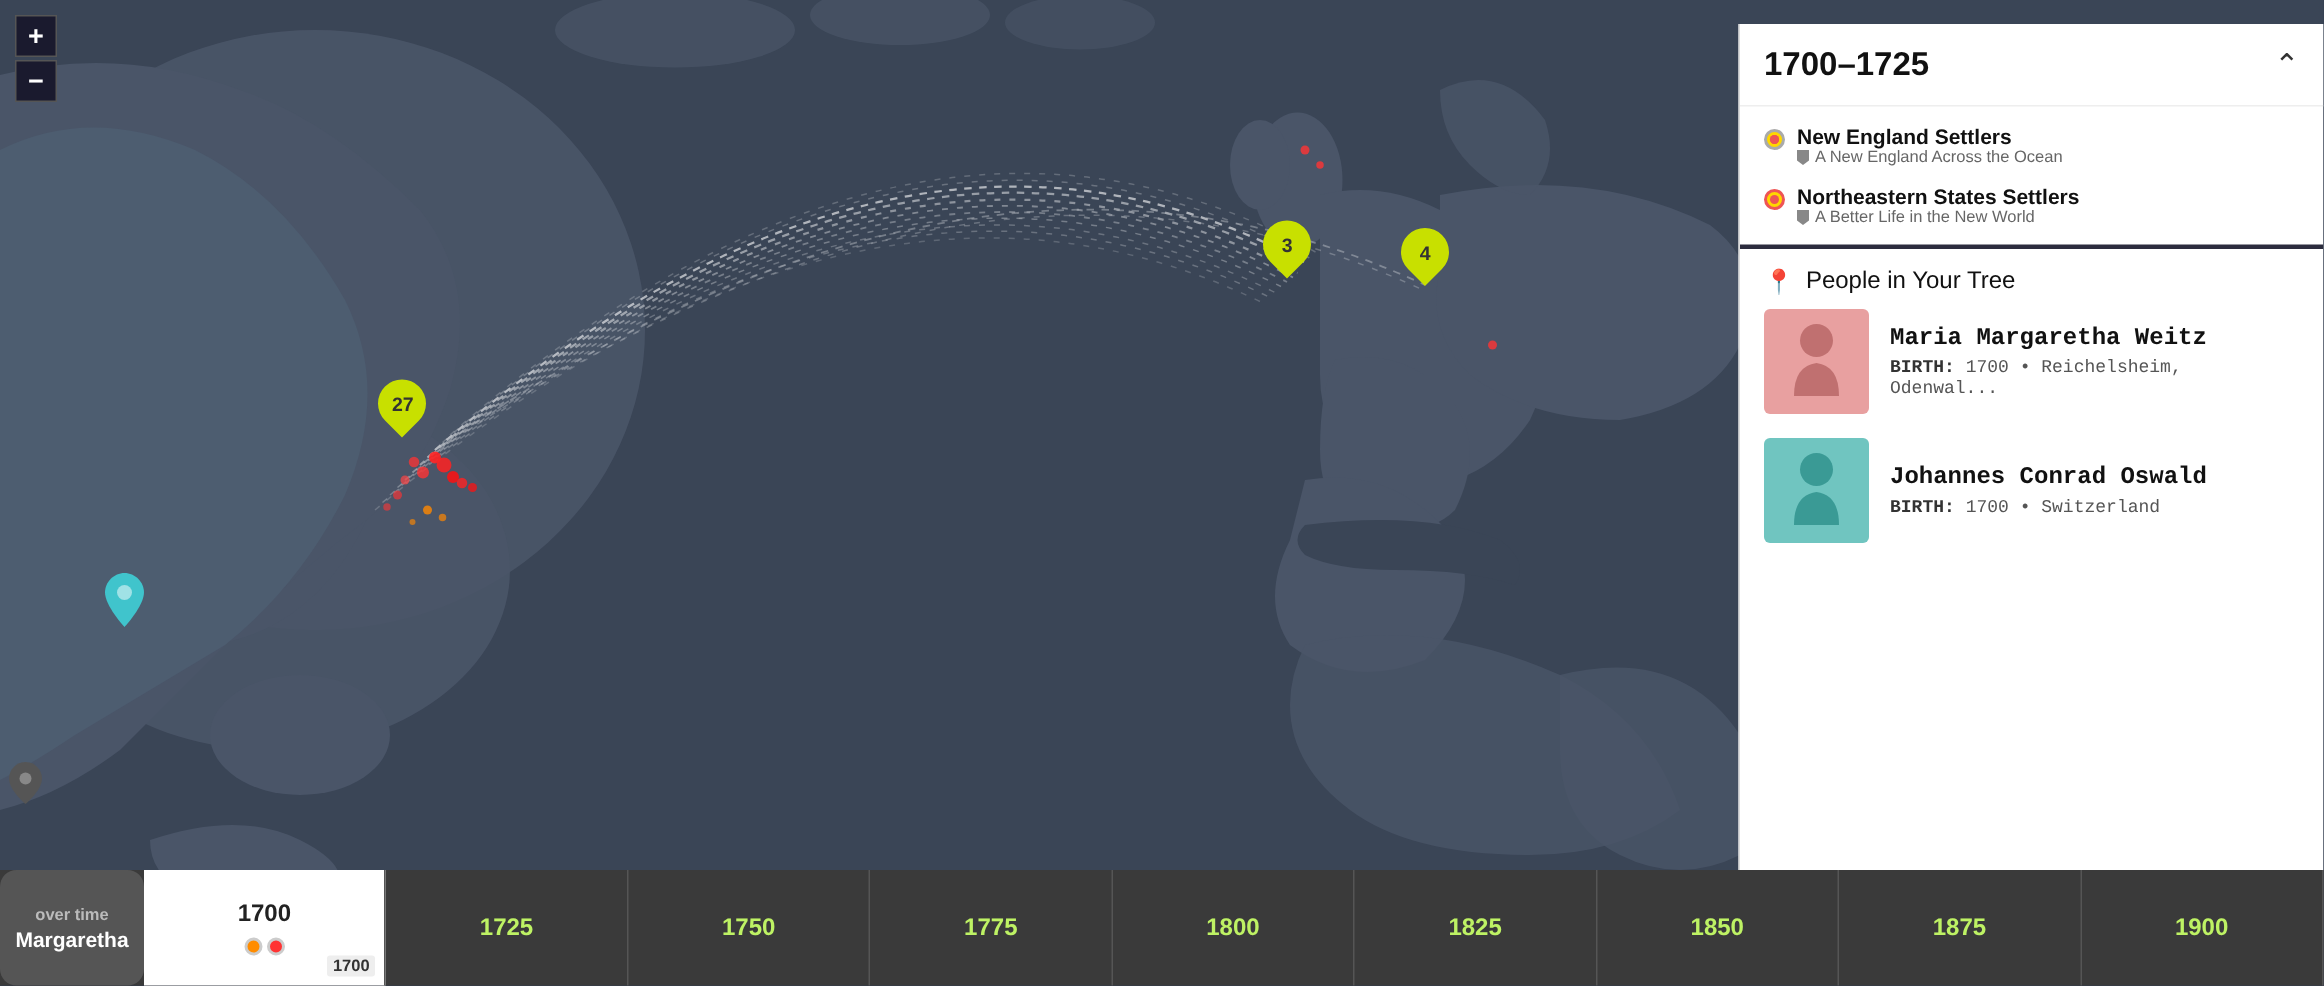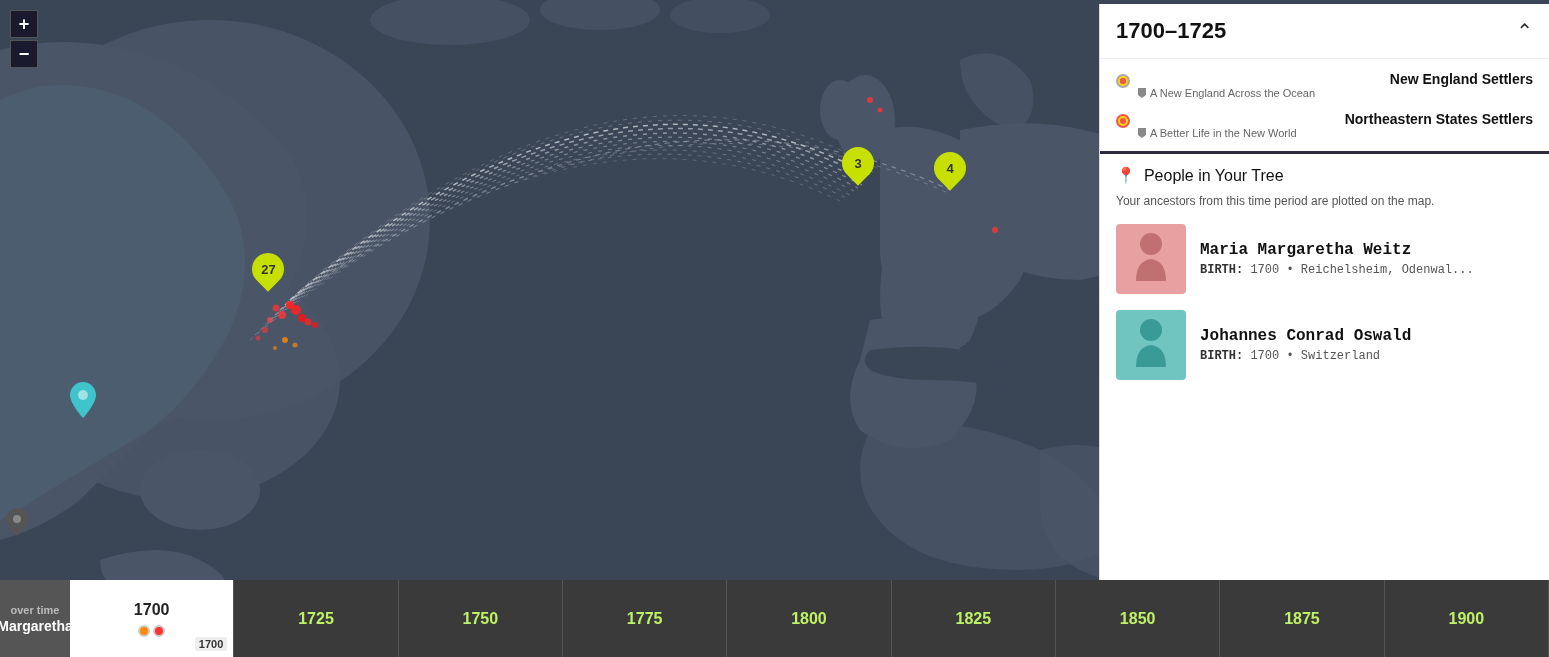--- a/index.html
+++ b/index.html
@@ -42,23 +42,23 @@
       justify-content: center;
       cursor: pointer;
       font-size: 18px;
       font-weight: bold;
       user-select: none;
     }
 
     
     #right-panel {
       position: absolute;
-      top: 4px;
+      top: 16px;
       right: 0;
-      width: 450px;
+      width: 390px;
       height: 580px;
       background: white;
       border-left: 1px solid #ddd;
       display: flex;
       flex-direction: column;
       overflow: hidden;
       z-index: 20;
       margin-left: 47px;
     }
 
@@ -109,21 +109,21 @@
     }
     .migration-radio::after {
       content: '';
       position: absolute;
       top: 50%; left: 50%;
       transform: translate(-50%, -50%);
       width: 6px; height: 6px;
       border-radius: 50%;
       background: #e55;
     }
-    .migration-info { flex: 1; text-align: right; }
+    .migration-info { flex: 1; }
     .migration-name {
       font-size: 14px;
       font-weight: bold;
       color: #111;
     }
     .migration-sub {
       display: flex;
       align-items: center;
       gap: 4px;
       font-size: 11px;
@@ -208,30 +208,31 @@
       bottom: 0; left: 0;
       width: 1549px;
       height: 77px;
       background: #3a3a3a;
       display: flex;
       align-items: stretch;
       z-index: 30;
     }
 
     .timeline-label {
-      width: 70px;
+      width: 96px;
       background: #555;
       display: flex;
       align-items: center;
       justify-content: center;
       color: white;
       font-size: 13px;
       font-weight: bold;
       flex-shrink: 0;
       flex-direction: column;
+      border-radius: 11px;
     }
 
     .timeline-cell {
       flex: 1;
       border-right: 1px solid #555;
       display: flex;
       flex-direction: column;
       align-items: center;
       justify-content: center;
       color: #bef264;
@@ -450,21 +451,20 @@
           </div>
         </div>
       </div>
     </div>
 
     <div class="people-section">
       <div class="people-header">
         <span class="location-icon">📍</span>
         <span class="people-title">People in Your Tree</span>
       </div>
-      <p class="people-desc">Your ancestors from this time period are plotted on the map.</p>
 
       <div class="person-card">
         <div class="person-avatar person-avatar-female">
           <svg class="avatar-silhouette" viewBox="0 0 50 55" xmlns="http://www.w3.org/2000/svg">
             <circle cx="25" cy="13" r="11" fill="#c07070"></circle>
             <path d="M10,50 Q10,30 25,28 Q40,30 40,50 Z" fill="#c07070"></path>
           </svg>
         </div>
         <div class="person-info">
           <div class="person-name">Maria Margaretha Weitz</div>

